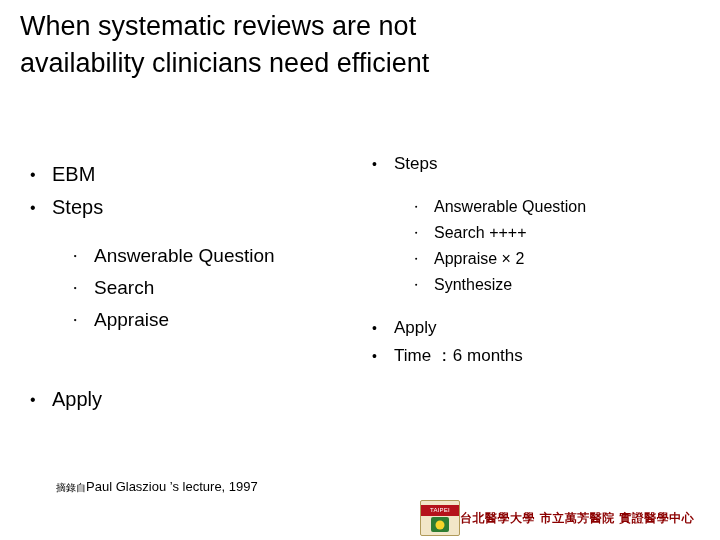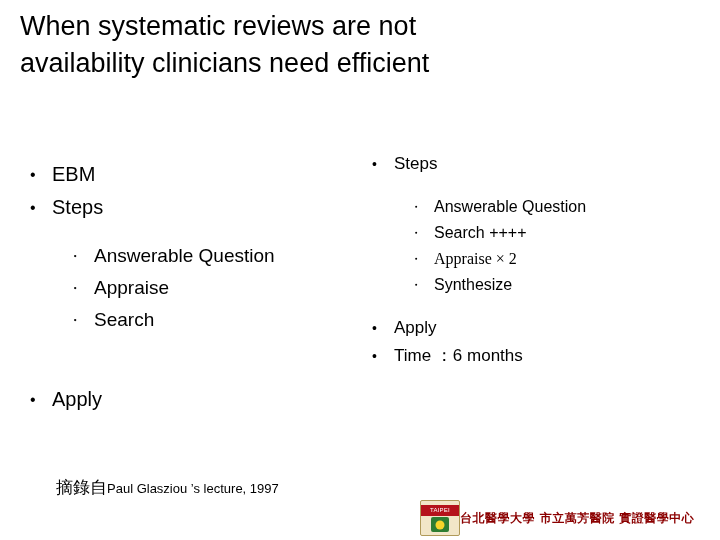--- a/index.html
+++ b/index.html
@@ -113,35 +113,35 @@
   .col-right ul.lvl2 > li {
     font-size: 16px;
     line-height: 26px;
     padding-left: 24px;
   }
   .col-right ul.lvl2 > li::before {
     font-size: 12px;
     line-height: 26px;
   }
   .col-right .indent-a { padding-left: 10px; }
-  .col-right .indent-c { padding-left: 2px; font-family: Liberation Serif, serif; }
+  .col-right .indent-c { padding-left: 2px; }
   .col-right .indent-d { padding-left: 14px; }
 
   
   .credit {
     position: absolute;
     left: 56px;
     top: 478px;
     font-size: 13px;
     line-height: 18px;
     white-space: nowrap;
   }
   .credit .cjk {
     font-family: "DejaVu Sans", sans-serif;
-    font-size: 17px;
+    font-size: 10px;
   }
 
   
   .footer {
     position: absolute;
     left: 420px;
     top: 500px;
     display: flex;
     align-items: center;
   }
@@ -212,22 +212,22 @@
     <span class="line">availability clinicians need efficient</span>
   </div>
 
   <div class="col-left">
     <ul class="lvl1">
       <li class="bulleted">EBM</li>
       <li class="bulleted">Steps</li>
       <li>
         <ul class="lvl2">
           <li>Answerable Question</li>
+          <li>Search</li>
           <li>Appraise</li>
-          <li>Search</li>
         </ul>
       </li>
       <li class="spacer"></li>
       <li class="bulleted">Apply</li>
     </ul>
   </div>
 
   <div class="col-right">
     <ul class="lvl1">
       <li class="bulleted">Steps</li>

